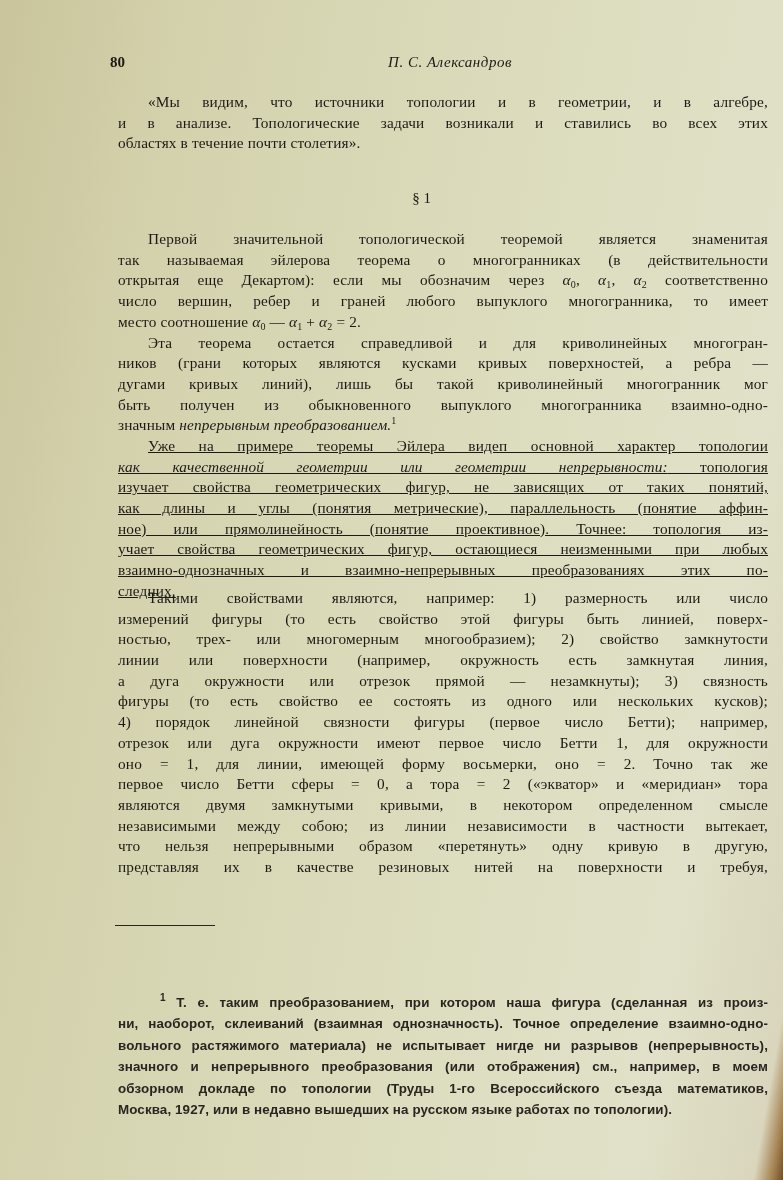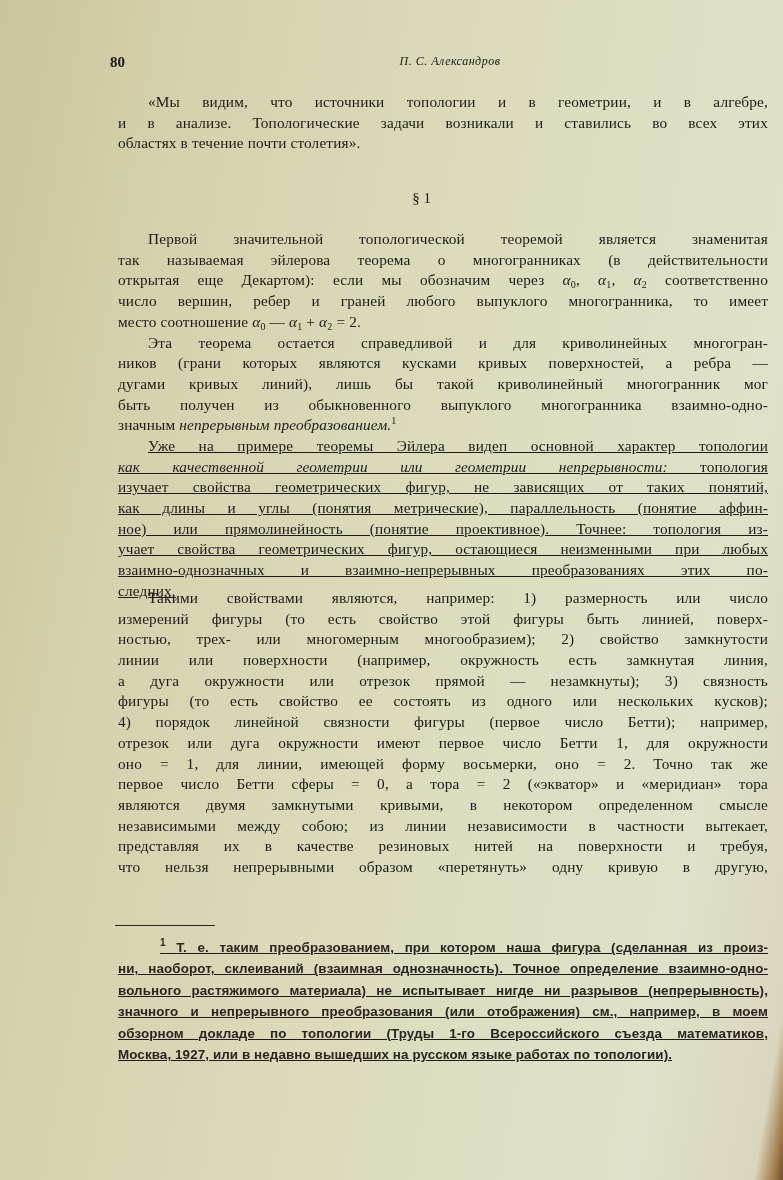--- a/index.html
+++ b/index.html
@@ -6,35 +6,35 @@
   body {
     width: 783px; height: 1180px; overflow: hidden;
     background: linear-gradient(100deg, #c9c49b 0%, #d4d2ad 20%, #dcdcbd 55%, #e0e1c8 85%, #d9d6bd 97%, #a07c4a 99%, #6e4d2a 100%);
     position: relative;
     font-family: "Liberation Serif", "DejaVu Serif", serif;
     color: #1d1a16;
   }
   .page { position: absolute; left: 0; top: 0; width: 783px; height: 1108px; border-radius: 8px; }
   .header { position: absolute; top: 52px; left: 110px; width: 660px; height: 22px; }
   .page-number { position: absolute; left: 0; top: 2px; font-size: 15px; font-weight: bold; }
-  .running-head { position: absolute; left: 0; width: 100%; text-align: center; top: 2px; font-style: italic; font-size: 12px; letter-spacing: 0.5px; padding-left: 20px; box-sizing: border-box; }
+  .running-head { position: absolute; left: 0; width: 100%; text-align: center; top: 2px; font-style: italic; font-size: 15px; letter-spacing: 0.5px; padding-left: 20px; box-sizing: border-box; }
   .block { position: absolute; left: 118px; width: 650px; }
   .line {
     height: 20.7px; line-height: 20.7px; font-size: 15.3px;
     white-space: nowrap; text-align: justify; text-align-last: justify;
     letter-spacing: 0.15px;
   }
   .line.last { text-align-last: left; }
   .line.indent { padding-left: 30px; box-sizing: border-box; }
   .section-mark { position: absolute; top: 190px; left: 0; width: 783px; text-align: center; font-size: 15px; padding-left: 60px; box-sizing: border-box; }
   .it { font-style: italic; }
   sub { font-size: 10px; vertical-align: -3px; line-height: 0; }
   sup { font-size: 10px; vertical-align: 6px; line-height: 0; }
   .rule { position: absolute; left: 115px; top: 925px; width: 100px; height: 0; border-top: 1.5px solid #2a2520; }
-  .fn { position: absolute; left: 118px; width: 650px; top: 937px; text-decoration: underline; }
+  .fn { position: absolute; left: 118px; width: 650px; top: 992px; }
   .fn .line { font-size: 13.4px; height: 21.4px; line-height: 21.4px; font-family: "Liberation Sans", "DejaVu Sans", sans-serif; font-weight: bold; color: #2a2520; letter-spacing: 0.1px; }
   .fn .line.indent { padding-left: 42px; }
 </style>
 </head>
 <body>
 
 <div class="page">
 
   <div class="header">
     <span class="page-number">80</span>
@@ -82,22 +82,22 @@
     <div class="line">ностью, трех- или многомерным многообразием); 2) свойство замкнутости</div>
     <div class="line">линии или поверхности (например, окружность есть замкнутая линия,</div>
     <div class="line">а дуга окружности или отрезок прямой — незамкнуты); 3) связность</div>
     <div class="line">фигуры (то есть свойство ее состоять из одного или нескольких кусков);</div>
     <div class="line">4) порядок линейной связности фигуры (первое число Бетти); например,</div>
     <div class="line">отрезок или дуга окружности имеют первое число Бетти 1, для окружности</div>
     <div class="line">оно = 1, для линии, имеющей форму восьмерки, оно = 2. Точно так же</div>
     <div class="line">первое число Бетти сферы = 0, а тора = 2 («экватор» и «меридиан» тора</div>
     <div class="line">являются двумя замкнутыми кривыми, в некотором определенном смысле</div>
     <div class="line">независимыми между собою; из линии независимости в частности вытекает,</div>
+    <div class="line">что нельзя непрерывными образом «перетянуть» одну кривую в другую,</div>
     <div class="line">представляя их в качестве резиновых нитей на поверхности и требуя,</div>
-    <div class="line">что нельзя непрерывными образом «перетянуть» одну кривую в другую,</div>
   </div>
 
   <div class="rule"></div>
 
   <div class="fn">
     <div class="line indent"><sup>1</sup> <span>Т. е. таким преобразованием, при котором наша фигура (сделанная из произ-</span></div>
     <div class="line">ни, наоборот, склеиваний (взаимная однозначность). Точное определение взаимно-одно-</div>
     <div class="line">вольного растяжимого материала) не испытывает нигде ни разрывов (непрерывность),</div>
     <div class="line">значного и непрерывного преобразования (или отображения) см., например, в моем</div>
     <div class="line">обзорном докладе по топологии (Труды 1-го Всероссийского съезда математиков,</div>

